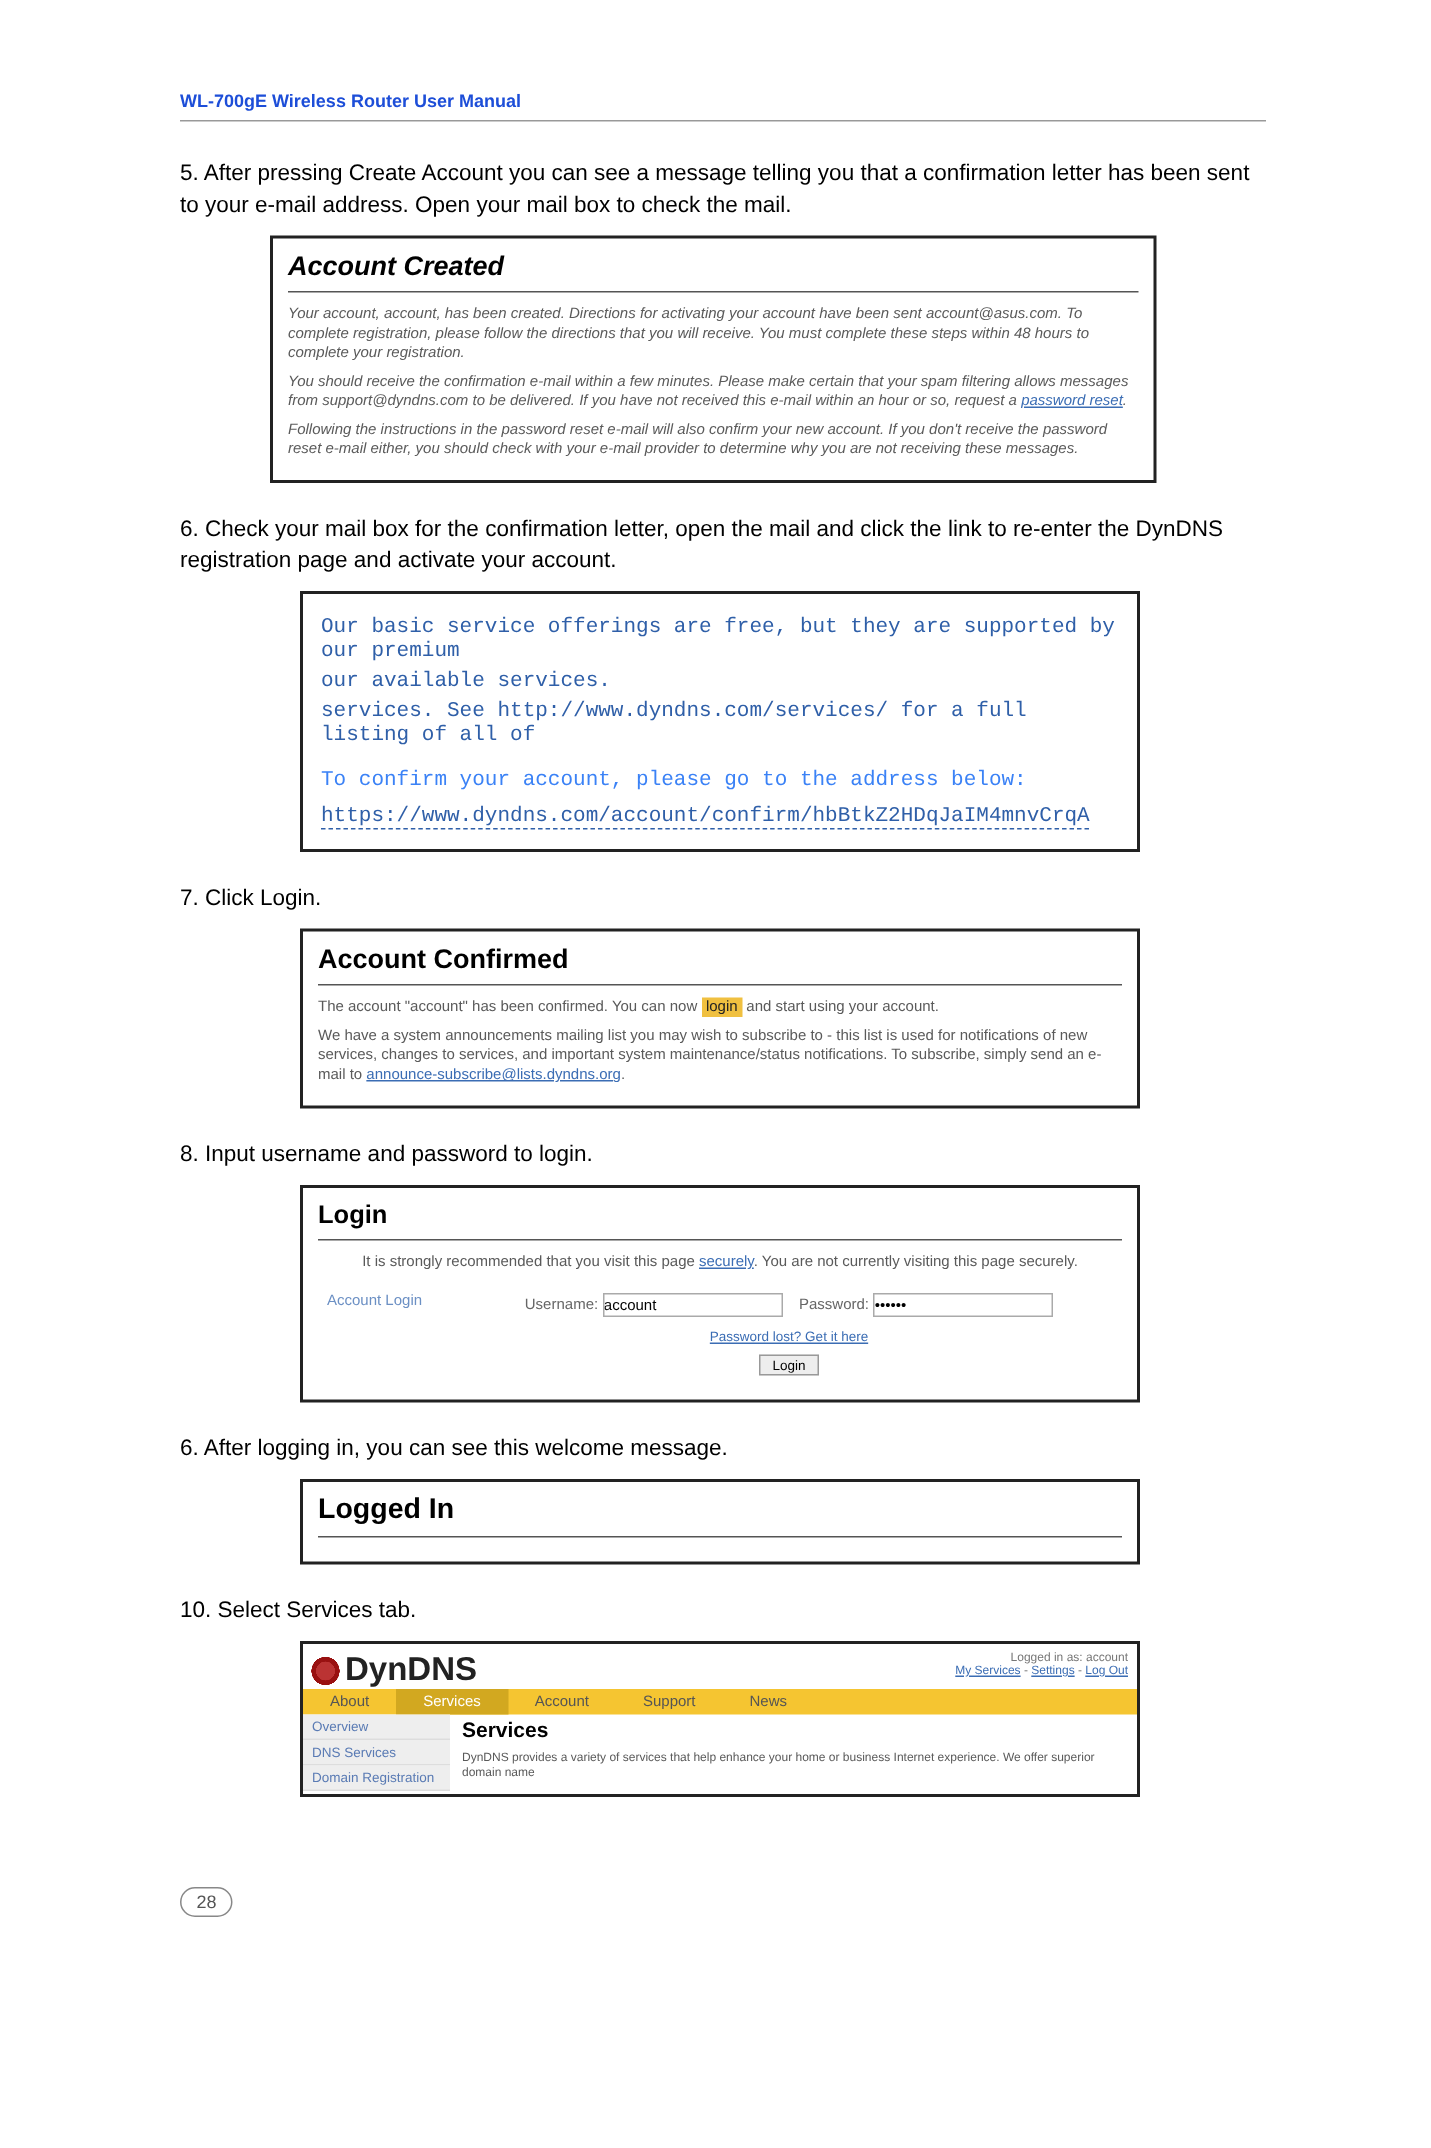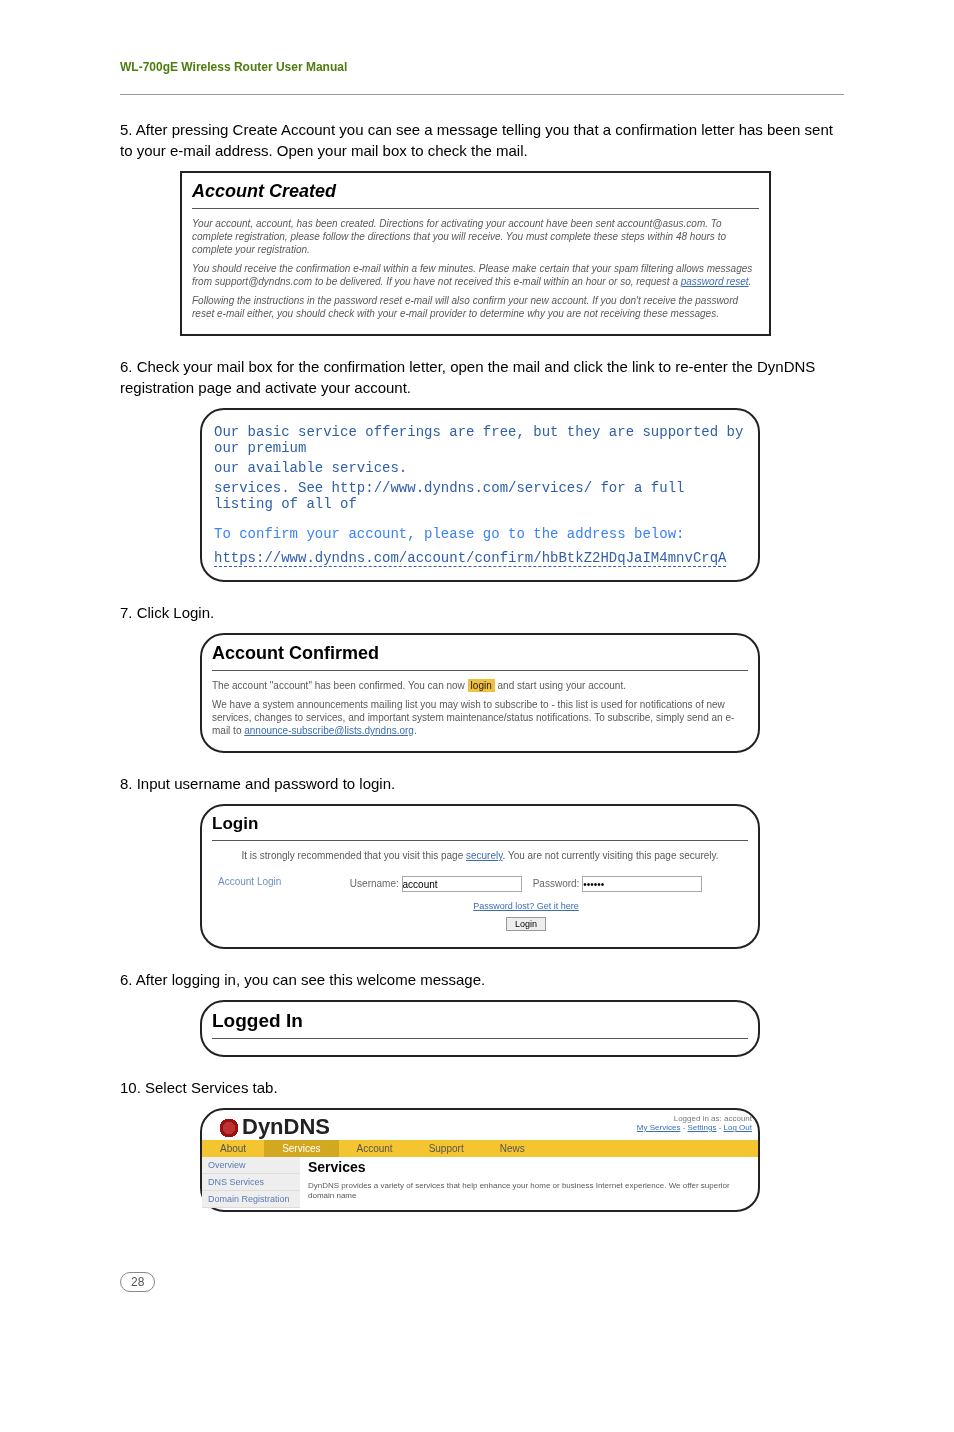--- a/index.html
+++ b/index.html
@@ -1,49 +1,49 @@
 <!DOCTYPE html>
 <html><head>
 <meta charset="utf-8">
 <style>
   * { box-sizing: border-box; margin: 0; padding: 0; }
   body { font-family: Arial, Helvetica, sans-serif; background: #fff; width: 954px; margin: 0 auto; color: #000; font-size: 15px; }
   .page { padding: 60px 110px 30px 120px; }
-  .header { font-size: 12px; font-weight: bold; color: #4d7c0f; padding-bottom: 20px; border-bottom: 1px solid #999; margin-bottom: 24px; }
+  .header { font-size: 12px; font-weight: bold; color: #1d4ed8; padding-bottom: 6px; border-bottom: 1px solid #999; margin-bottom: 24px; }
   .step { margin: 18px 0 10px 0; line-height: 1.4; }
   .shot { border: 2px solid #222; margin: 8px auto 20px 60px; background: #fff; }
   .shot-inner { padding: 8px 10px; }
   .shot h2 { font-size: 18px; font-weight: bold; margin-bottom: 6px; }
   .shot hr { border: none; border-top: 1px solid #555; margin: 4px 0 8px 0; }
   .blur { color: #5a5a5a; font-size: 10px; line-height: 1.3; margin: 6px 0; }
   .blur a, .link-blue { color: #3b6db4; text-decoration: underline; }
   .mono { font-family: "Courier New", monospace; font-size: 14px; color: #2f5fa8; display: block; margin: 4px 0; }
   .mono-black { color: #3b82f6; }
   .mono-dash { color: #2f5fa8; text-decoration: none; border-bottom: 1px dashed #2f5fa8; }
   .shot.confirm .highlight { background: #f0c040; color: #222; padding: 1px 3px; }
   .login-table { width: 100%; font-size: 10px; }
   .login-table .sect { color: #6c90c4; font-size: 10px; padding: 6px 4px; }
   .login-table input[type=text], .login-table input[type=password] { border: 1px solid #aaa; height: 16px; width: 120px; font-size: 10px; vertical-align: middle; }
   .login-table .btn { border: 1px solid #999; background: #eee; font-size: 9px; padding: 1px 8px; }
-  .dyndns-head { display: flex; justify-content: space-between; align-items: flex-start; padding: 4px 6px 0 16px; }
+  .dyndns-head { display: flex; justify-content: space-between; align-items: flex-start; padding: 4px 6px 0 4px; }
   .dyndns-logo { font-size: 22px; font-weight: bold; color: #222; }
   .dyndns-logo .gear { display:inline-block; width:22px; height:22px; vertical-align:middle; background: radial-gradient(circle,#b33 40%,#911 41%,#911 60%,transparent 61%); border-radius:50%; position:relative; margin-right:2px;}
   .tiny-right { text-align: right; font-size: 8px; color: #777; }
   .tiny-right a { color: #3b6db4; }
   .tabs { display: flex; background: #f5c531; font-size: 10px; }
   .tabs span { padding: 3px 18px; color: #555; }
   .tabs .active { background: #d2a820; color: #fff; }
   .sidebar-services { display: flex; }
   .sidebar-services .side { width: 98px; font-size: 9px; }
   .sidebar-services .side div { padding: 3px 6px; border-bottom: 1px solid #ddd; background: #eee; color: #5a7bb4; }
   .sidebar-services .main { flex: 1; padding: 2px 8px; }
   .sidebar-services h3 { font-size: 14px; font-weight: bold; margin-bottom: 2px; }
   .page-num { display: inline-block; border: 1px solid #888; border-radius: 12px; padding: 2px 10px; font-size: 12px; color: #555; margin-top: 40px; }
   .w520 { width: 591px; font-style: italic; }
-  .w560 { width: 560px; border-radius: 24px; }
+  .w560 { width: 560px; }
 </style>
 </head>
 <body>
 
 <div class="page">
   <div class="header">WL-700gE Wireless Router User Manual</div>
 
   <p class="step">5. After pressing Create Account you can see a message telling you that a confirmation letter has been sent to your e-mail address.  Open your mail box to check the mail.</p>
 
   

